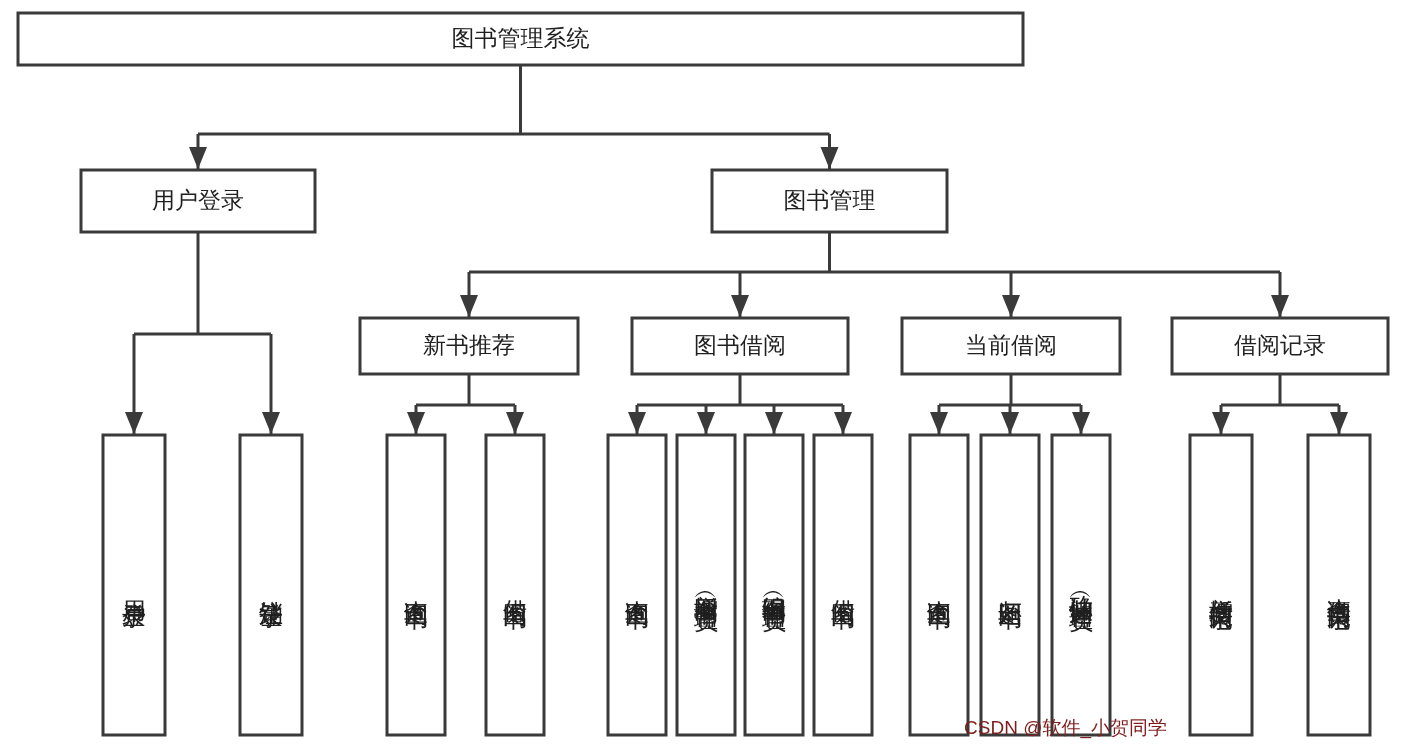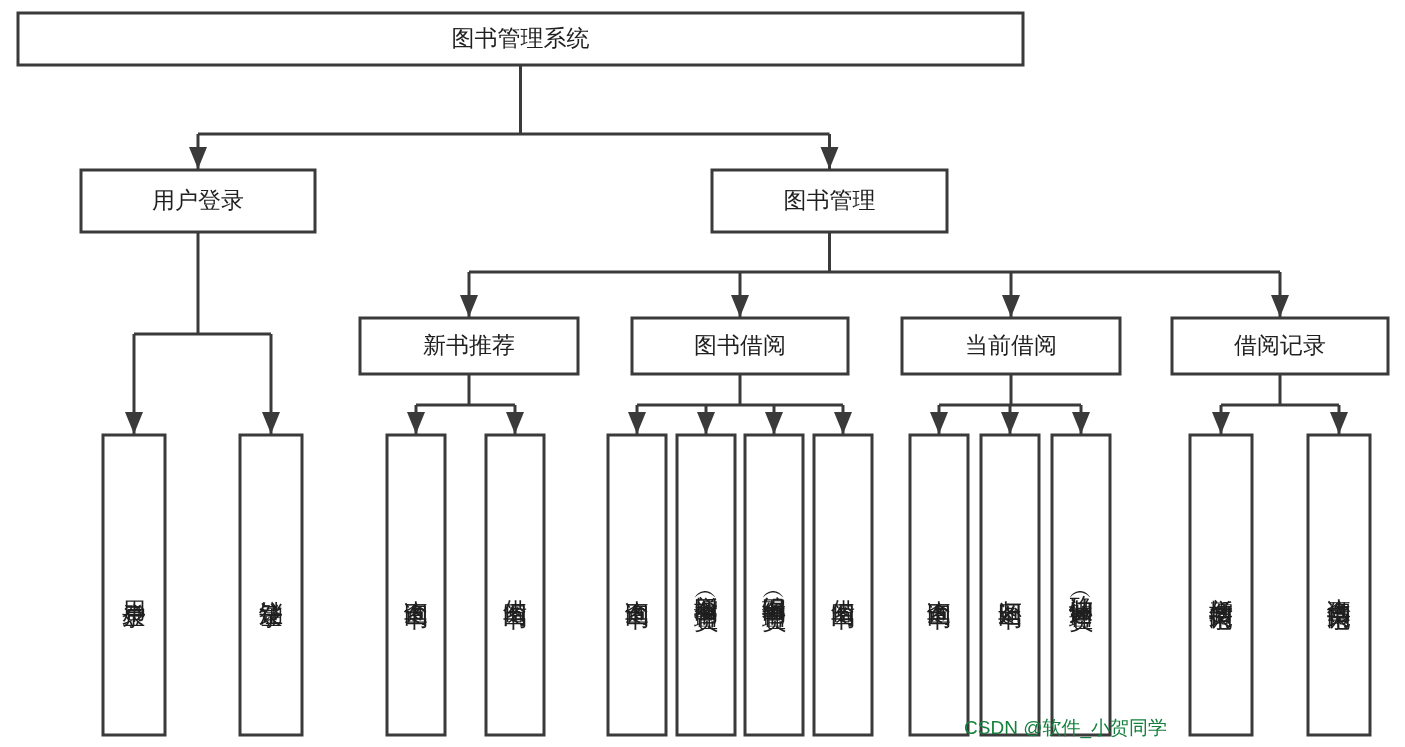--- a/index.html
+++ b/index.html
@@ -33,21 +33,21 @@
     font-size:24px;
     line-height:1.08;
     letter-spacing:2px;
     color:#1f1f1f;
     white-space:nowrap;
     text-align:center;
   }
   .watermark{
     position:absolute;right:8px;bottom:6px;
     font-family:"Liberation Sans","DejaVu Sans",sans-serif;
-    font-size:19px;color:#15803d;
+    font-size:19px;color:#7f1d1d;
     white-space:nowrap;
     user-select:none;
   }
 </style>
 </head>
 <body>
 
 <div id="diagram-root">
   <svg id="tree-svg" viewBox="0 0 1405 747">
     <g id="connectors">

